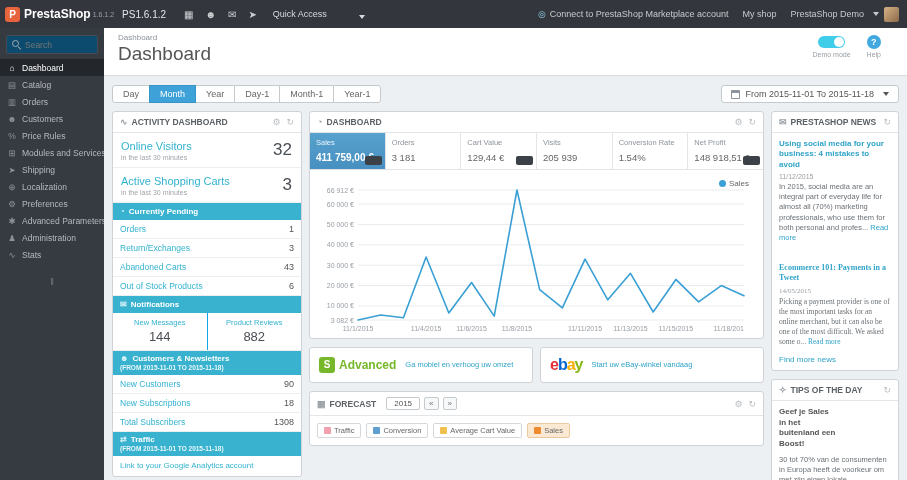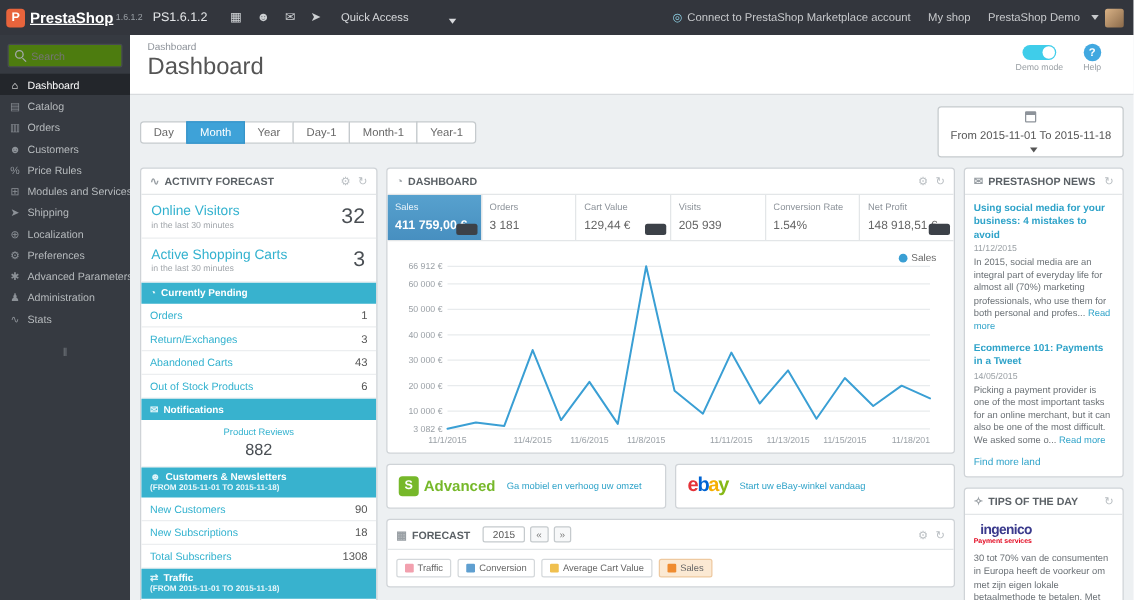--- a/index.html
+++ b/index.html
@@ -5,35 +5,35 @@
   *{margin:0;padding:0;box-sizing:border-box;}
   html,body{background:#ffffff;}
   body{font-family:"Liberation Sans",sans-serif;}
   a{text-decoration:none;color:inherit;}
   [data-interactable="true"]{cursor:pointer;}
   #app{position:relative;width:907px;height:480px;background:#edf0f2;overflow:hidden;color:#555;font-size:10px;}
 
   
   #topbar{position:absolute;top:0;left:0;right:0;height:28px;background:#33363d;display:flex;align-items:center;color:#c8cacd;z-index:20;}
   .logo-mark{width:15px;height:15px;margin:0 4px 0 5px;border-radius:3px;background:#e8643c;color:#fff;font-size:10px;font-weight:bold;text-align:center;line-height:15px;}
-  .brand-name{color:#fff;font-weight:bold;font-size:12px;text-decoration:underline;}
+  .brand-name{color:#fff;font-weight:bold;font-size:12px;}
   .brand-ver{font-size:7px;color:#9aa0a6;margin:0 8px 0 2px;}
   .shopver{font-size:10px;color:#e4e6e8;margin-right:12px;}
   .tb-ico{font-size:10px;color:#cdd0d3;padding:0 6px;}
   .quick{display:flex;align-items:flex-end;font-size:9px;color:#d8dadd;padding:0 10px;gap:28px;}
   .caret{display:inline-block;width:0;height:0;border-left:3px solid transparent;border-right:3px solid transparent;border-top:4px solid currentColor;margin-left:4px;vertical-align:middle;}
   .tb-right{margin-left:auto;display:flex;align-items:center;gap:14px;padding-right:8px;font-size:9px;}
   .marketplace{display:flex;align-items:center;gap:4px;}
   .mk-ico{color:#8fd2e6;font-size:9px;}
   .user{display:flex;align-items:center;gap:5px;}
   .avatar{width:15px;height:15px;border-radius:2px;background:linear-gradient(135deg,#d9b286,#8a6a4a);display:inline-block;}
 
   
   #sidebar{position:absolute;top:28px;left:0;bottom:0;width:104px;background:#363a41;z-index:10;}
-  .search-wrap{margin:7px 6px 5px;display:flex;align-items:center;gap:4px;background:#4d7c0f;border:1px solid #474b52;border-radius:2px;height:19px;padding:0 5px;}
+  .search-wrap{margin:7px 6px 5px;display:flex;align-items:center;gap:4px;background:#0c4a6e;border:1px solid #474b52;border-radius:2px;height:19px;padding:0 5px;}
   .mag{position:relative;width:9px;height:9px;flex:none;}
   .mag::before{content:"";position:absolute;left:0;top:0;width:5px;height:5px;border:1px solid #a7abb0;border-radius:50%;}
   .mag::after{content:"";position:absolute;left:6px;top:6px;width:4px;height:1px;background:#a7abb0;transform:rotate(45deg);transform-origin:left center;}
   .search-wrap input{background:transparent;border:0;outline:0;color:#cfd2d5;font-size:8.5px;width:68px;font-family:"Liberation Sans",sans-serif;}
   .nav{margin-top:3px;}
   .nav-item{display:flex;align-items:center;gap:5px;height:17px;padding:0 7px;color:#b6babd;font-size:8.5px;white-space:nowrap;overflow:hidden;}
   .nav-item .nav-ico{width:10px;font-size:8.5px;color:#8d9298;text-align:center;flex:none;}
   .nav-item.active{background:#23262b;color:#fff;}
   .nav-item.active .nav-ico{color:#fff;}
   .collapse-ico{text-align:center;margin-top:14px;color:#74797f;font-size:9px;}
@@ -48,21 +48,21 @@
   .toggle::after{content:"";position:absolute;right:1px;top:1px;width:10px;height:10px;background:#fff;border-radius:50%;}
   .help-circle{width:14px;height:14px;border-radius:50%;background:#41a8e0;color:#fff;font-size:9px;line-height:14px;margin:1px auto 2px;font-weight:bold;}
   .ctrl-lbl{font-size:7px;color:#9aa0a5;}
 
   #toolbar{display:flex;align-items:center;padding:9px 8px 8px;}
   .btn-group{display:flex;}
   .range-btn{font-family:"Liberation Sans",sans-serif;font-size:9px;padding:3px 10px;background:#fff;border:1px solid #c5cacd;color:#666;margin-left:-1px;}
   .range-btn:first-child{border-radius:3px 0 0 3px;margin-left:0;}
   .range-btn:last-child{border-radius:0 3px 3px 0;}
   .range-btn.active{background:#3ea2d8;border-color:#3794c9;color:#fff;position:relative;}
-  .date-btn{font-family:"Liberation Sans",sans-serif;margin-left:auto;display:flex;align-items:center;gap:5px;background:#fff;border:1px solid #c5cacd;border-radius:3px;padding:3px 9px;font-size:9px;color:#555;flex-direction:column;}
+  .date-btn{font-family:"Liberation Sans",sans-serif;margin-left:auto;display:flex;align-items:center;gap:5px;background:#fff;border:1px solid #c5cacd;border-radius:3px;padding:3px 9px;font-size:9px;color:#555;}
   .cal-ico{display:inline-block;width:9px;height:9px;border:1px solid #8d939a;border-top:3px solid #8d939a;border-radius:1px;}
 
   #cols{display:flex;gap:7px;padding:0 8px;align-items:flex-start;}
   .col-left{width:190px;flex:none;}
   .col-mid{flex:1;min-width:0;}
   .col-right{width:128px;flex:none;}
 
   .panel{background:#fff;border:1px solid #cfd3d7;border-radius:3px;margin-bottom:8px;overflow:hidden;}
   .panel-head{display:flex;align-items:center;gap:4px;padding:5px 7px;font-size:8.5px;font-weight:bold;color:#5b6166;border-bottom:1px solid #e3e6e8;}
   .ph-ico{color:#9aa0a5;font-size:9px;}
@@ -76,21 +76,21 @@
   .sec-head{background:#38b2ce;color:#fff;font-size:8px;font-weight:bold;padding:4px 7px;display:flex;align-items:center;gap:4px;}
   .sec-head .sh-ico{font-size:8px;color:#dff4f9;}
   .sec-head-2{display:block;padding:3px 7px 4px;}
   .sh-line1{display:flex;align-items:center;gap:4px;}
   .sh-line2{font-size:6.5px;font-weight:bold;color:#e8f7fb;margin-top:1px;}
   .sec-row{display:flex;justify-content:space-between;align-items:center;padding:4px 7px;border-bottom:1px solid #eceef0;font-size:8.5px;}
   .sec-row .lbl{color:#33b2cf;}
   .sec-row .val{color:#555;font-size:9px;}
   .notif-cols{display:flex;text-align:center;border-bottom:1px solid #eceef0;}
   .notif-cell{flex:1;padding:5px 2px 6px;}
-  .notif-cell + .notif-cell{border-left:5px solid #0ea5e9;}
+  .notif-cell + .notif-cell{border-left:1px solid #0ea5e9;}
   .notif-lbl{color:#33b2cf;font-size:7.5px;}
   .notif-val{font-size:13px;color:#4a4f54;margin-top:2px;}
   .ga-link{display:block;padding:5px 7px 6px;color:#33b2cf;font-size:8px;}
 
   
   .kpi-row{display:flex;border-bottom:1px solid #e3e6e8;}
   .kpi{flex:1;min-width:0;padding:5px 6px;border-right:1px solid #e3e6e8;position:relative;min-height:36px;}
   .kpi:last-child{border-right:0;}
   .kpi-label{font-size:7.5px;color:#8d939a;white-space:nowrap;overflow:hidden;}
   .kpi-value{font-size:9.5px;color:#666;margin-top:5px;white-space:nowrap;overflow:hidden;}
@@ -119,21 +119,21 @@
   .f-chip{font-family:"Liberation Sans",sans-serif;display:flex;align-items:center;gap:3px;border:1px solid #d4d8db;border-radius:2px;padding:2px 6px;font-size:7.5px;color:#666;background:#fff;white-space:nowrap;}
   .f-chip .sw{width:7px;height:7px;border-radius:1px;display:inline-block;}
   .f-chip.active{background:#fbe9d3;border-color:#eec9a0;}
 
   
   .news-body{padding:6px 7px;}
   .news-title{display:block;color:#2fa3c9;font-size:8px;font-weight:bold;line-height:1.3;}
   .news-date{font-size:7px;color:#9aa0a5;margin:3px 0 2px;}
   .news-excerpt{font-size:7.5px;color:#6b7176;line-height:1.35;}
   .read-more{color:#2fa3c9;}
-  .news-art + .news-art{margin-top:8px;}
+  .news-art + .news-art{margin-top:20px;font-family:Liberation Serif, serif;}
   .more-news{display:inline-block;margin-top:8px;color:#2fa3c9;font-size:8px;}
 
   
   .tips-body{padding:6px 7px;}
   .tips-top{display:flex;justify-content:space-between;gap:5px;}
   .tips-headline{font-size:8px;font-weight:bold;color:#555;line-height:1.3;width:58px;}
   .ingenico{text-align:right;flex:none;}
   .ing-name{color:#3a3a8c;font-weight:bold;font-size:11px;letter-spacing:-0.5px;}
   .ing-sub{color:#e2001a;font-size:5.5px;font-weight:bold;}
   .tips-text{font-size:7.5px;color:#6b7176;line-height:1.35;margin-top:6px;}
@@ -259,21 +259,21 @@
         <span class="caret" data-interactable="false"></span>
       </button>
     </div>
 
     <div id="cols" data-interactable="false">
 
       <div class="col-left" data-interactable="false">
         <section class="panel" data-interactable="false">
           <div class="panel-head" data-interactable="false">
             <span class="ph-ico" data-interactable="false">∿</span>
-            <span data-interactable="false">ACTIVITY FORECAST</span>
+            <span data-interactable="false">ACTIVITY DASHBOARD</span>
             <span class="panel-tools" data-interactable="false">
               <span data-interactable="true">⚙</span>
               <span data-interactable="true">↻</span>
             </span>
           </div>
           <div class="visitors-row" data-interactable="false">
             <a class="v-link" data-interactable="true">Online Visitors</a>
             <div class="v-sub" data-interactable="false">in the last 30 minutes</div>
             <div class="v-value" data-interactable="false">32</div>
           </div>
@@ -302,20 +302,24 @@
           <div class="sec-row" data-interactable="false">
             <a class="lbl" data-interactable="true">Out of Stock Products</a>
             <span class="val" data-interactable="false">6</span>
           </div>
 
           <div class="sec-head" data-interactable="false">
             <span class="sh-ico" data-interactable="false">✉</span>
             <span data-interactable="false">Notifications</span>
           </div>
           <div class="notif-cols" data-interactable="false">
+            <div class="notif-cell" data-interactable="true">
+              <div class="notif-lbl" data-interactable="false">New Messages</div>
+              <div class="notif-val" data-interactable="false">144</div>
+            </div>
             <div class="notif-cell" data-interactable="true">
               <div class="notif-lbl" data-interactable="false">Product Reviews</div>
               <div class="notif-val" data-interactable="false">882</div>
             </div>
           </div>
 
           <div class="sec-head sec-head-2" data-interactable="false">
             <div class="sh-line1">
               <span class="sh-ico" data-interactable="false">☻</span>
               <span data-interactable="false">Customers &amp; Newsletters</span>
@@ -490,38 +494,35 @@
               </div>
             </article>
             <article class="news-art" data-interactable="false">
               <a class="news-title" data-interactable="true">Ecommerce 101: Payments in a Tweet</a>
               <div class="news-date" data-interactable="false">14/05/2015</div>
               <div class="news-excerpt" data-interactable="false">
                 <span data-interactable="false">Picking a payment provider is one of the most important tasks for an online merchant, but it can also be one of the most difficult. We asked some o...</span>
                 <a class="read-more" data-interactable="true">Read more</a>
               </div>
             </article>
-            <a class="more-news" data-interactable="true">Find more land</a>
+            <a class="more-news" data-interactable="true">Find more news</a>
           </div>
         </section>
 
         <section class="panel" data-interactable="false">
           <div class="panel-head" data-interactable="false">
             <span class="ph-ico" data-interactable="false">✧</span>
             <span data-interactable="false">TIPS OF THE DAY</span>
             <span class="panel-tools" data-interactable="false">
               <span data-interactable="true">↻</span>
             </span>
           </div>
           <div class="tips-body" data-interactable="false">
             <div class="tips-top" data-interactable="false">
-              <div class="ingenico" data-interactable="false">
-                <div class="ing-name" data-interactable="false">ingenico</div>
-                <div class="ing-sub" data-interactable="false">Payment services</div>
-              </div>
+              <div class="tips-headline" data-interactable="false">Geef je Sales in het buitenland een Boost!</div>
             </div>
             <p class="tips-text" data-interactable="false">30 tot 70% van de consumenten in Europa heeft de voorkeur om met zijn eigen lokale betaalmethode te betalen. Met meer dan 150 betaalmethoden, ondersteunen wij uw groei in uw eigen land en daar buiten. En zelfs beter, u kun de belangrijke betaalmethoden activeren met een...</p>
           </div>
         </section>
       </div>
 
     </div>
   </main>
 </div>
 

